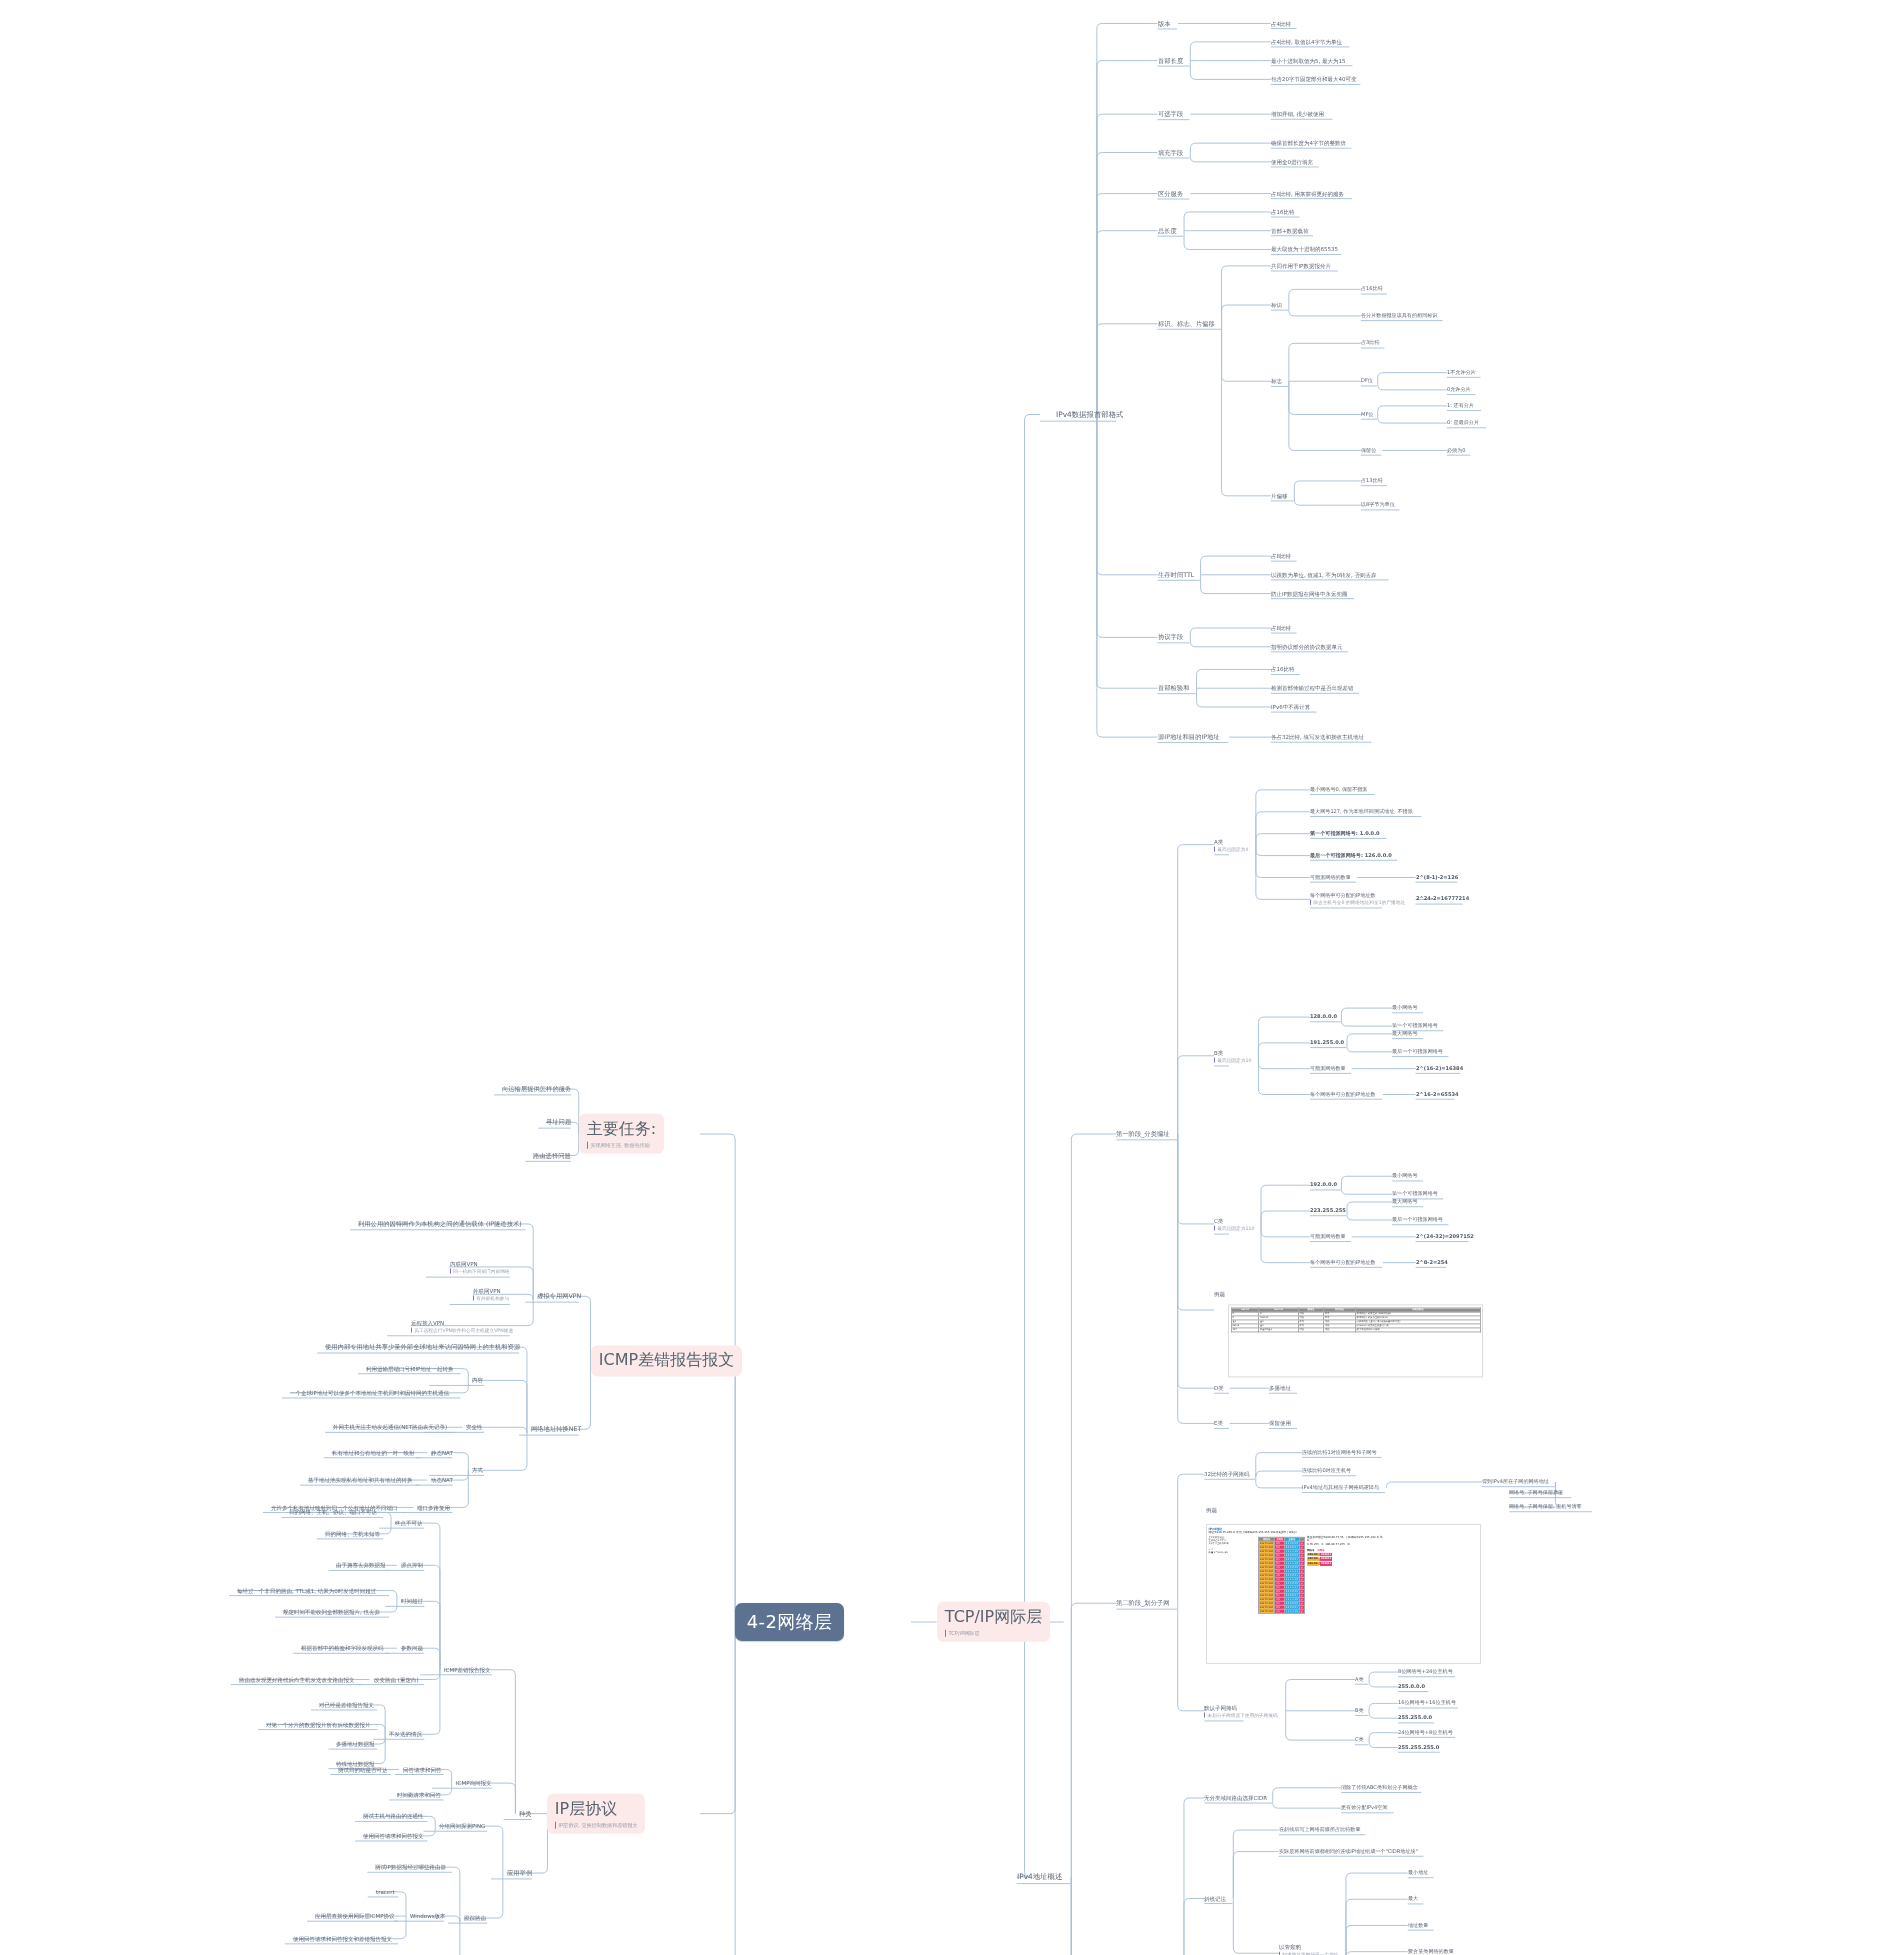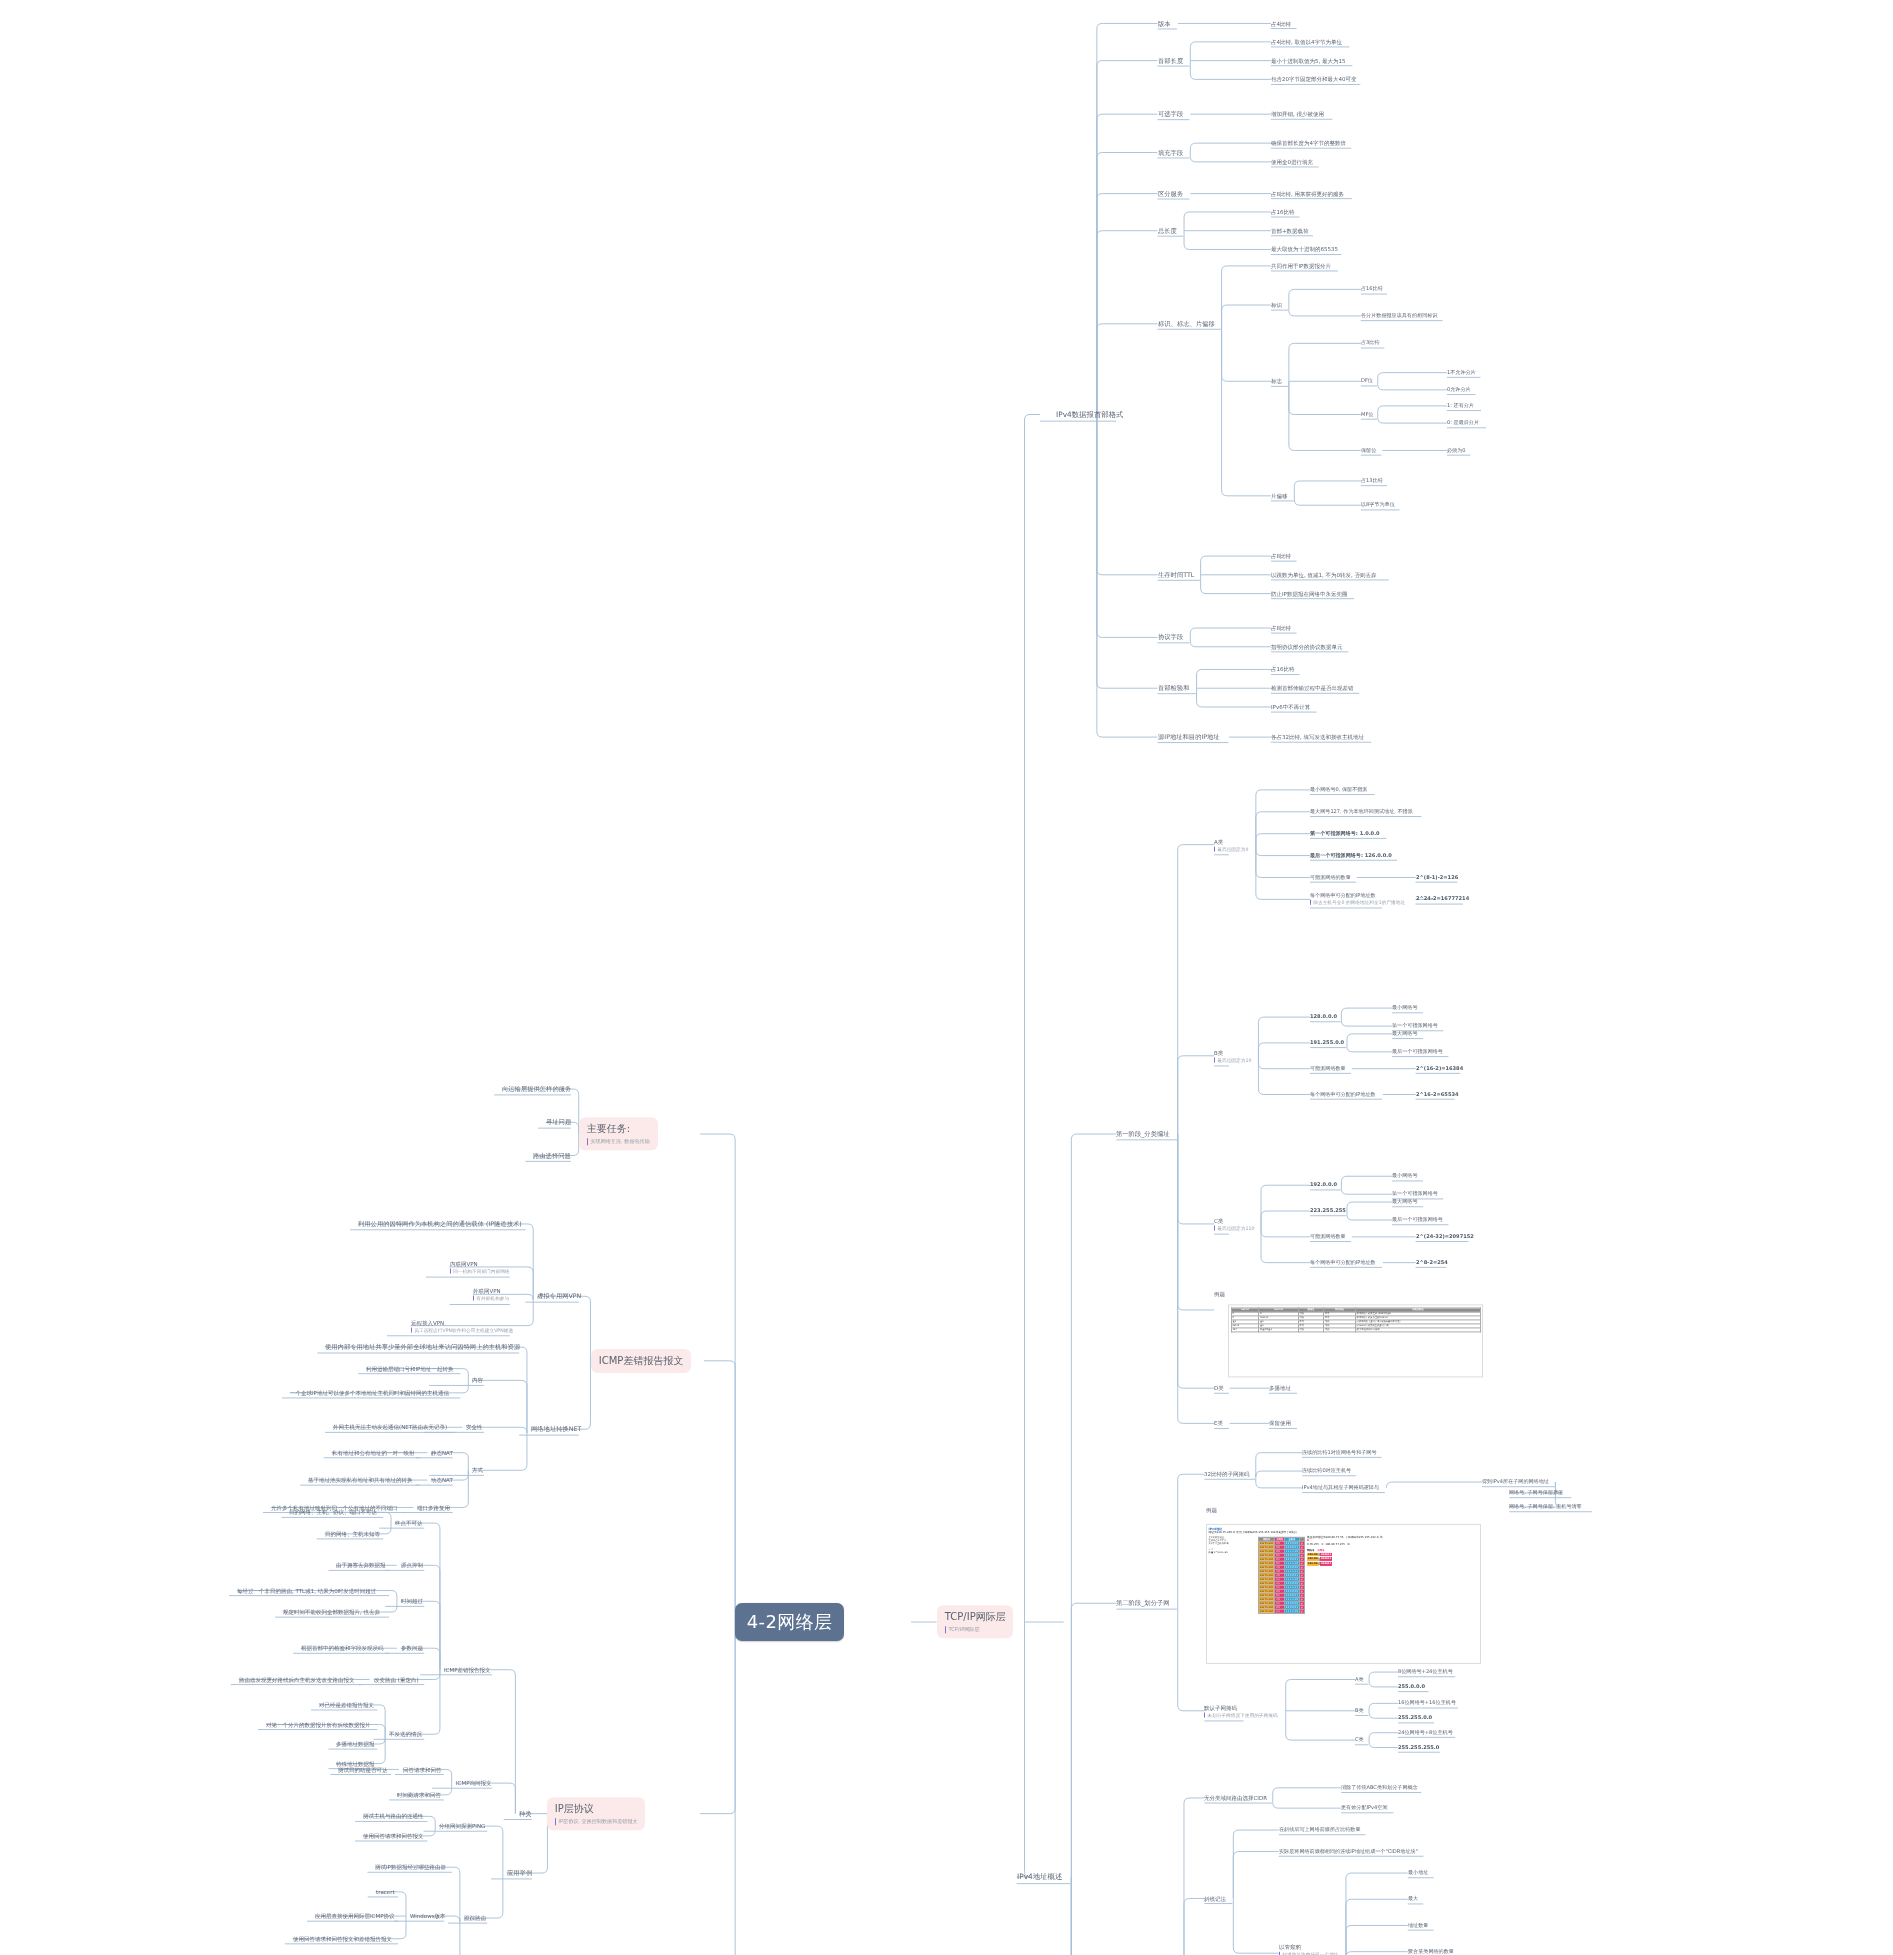--- a/index.html
+++ b/index.html
@@ -52,21 +52,21 @@
   
   .topic{
     position:absolute;
     background:#fbeae9;
     border-radius:6.3px;
     padding:4.7px 7.8px 5.5px 7.8px;
     transform:translateY(-50%);
     min-width:59px;
   }
   .topic .t-title{
-    display:block;font-size:10px;color:#59636f;white-space:nowrap;
+    display:block;font-size:16px;color:#59636f;white-space:nowrap;
   }
   .topic .t-sub{
     display:block;font-size:5.1px;color:#97a0ab;
     border-left:1.2px solid #7b72d6;padding-left:2.7px;margin-top:2.3px;white-space:nowrap;
   }
 
   
   .exbox{
     position:absolute;border:0.4px solid #dcdcdc;background:#fff;
     transform:translateY(-50%);overflow:hidden;

